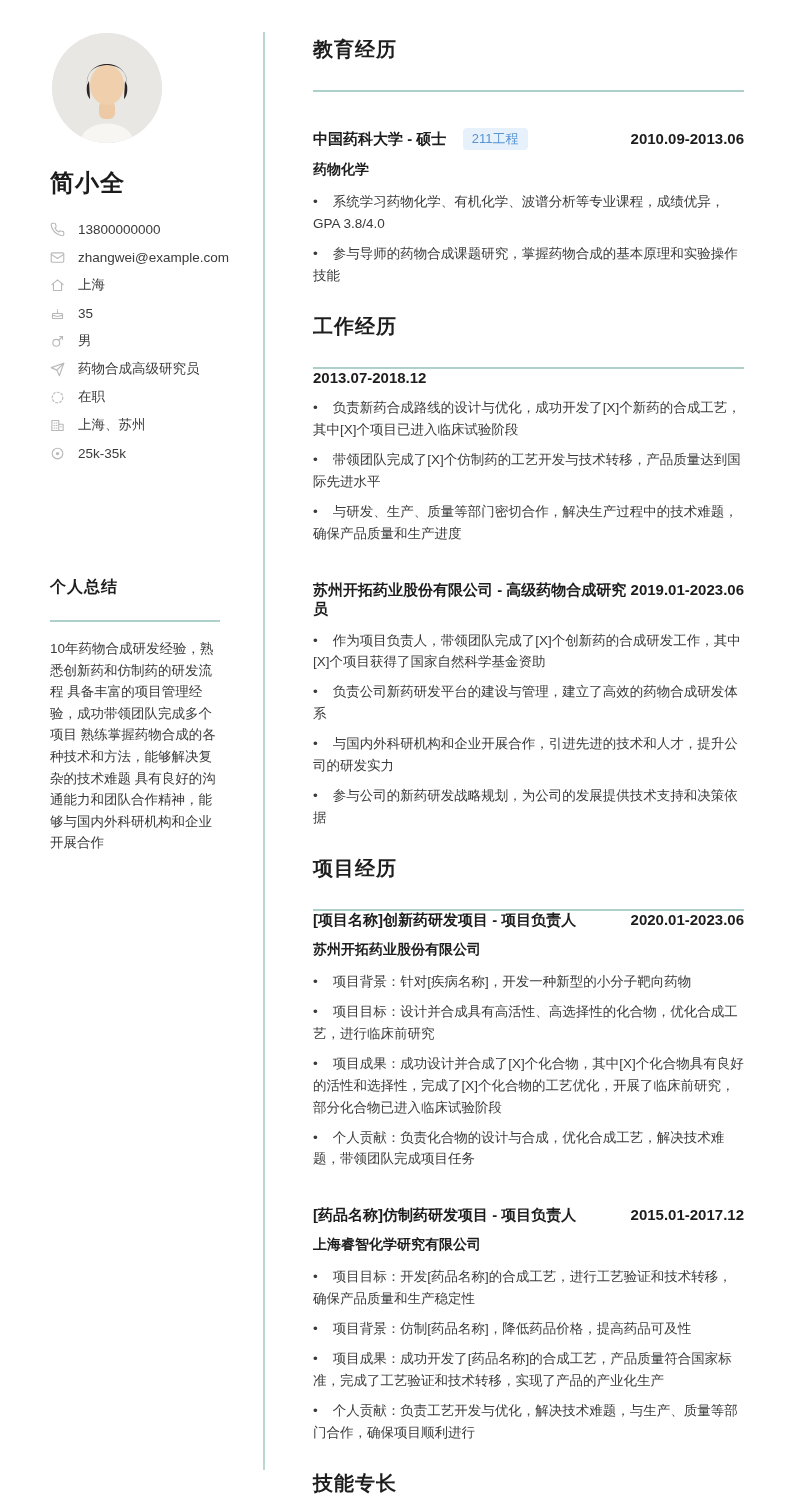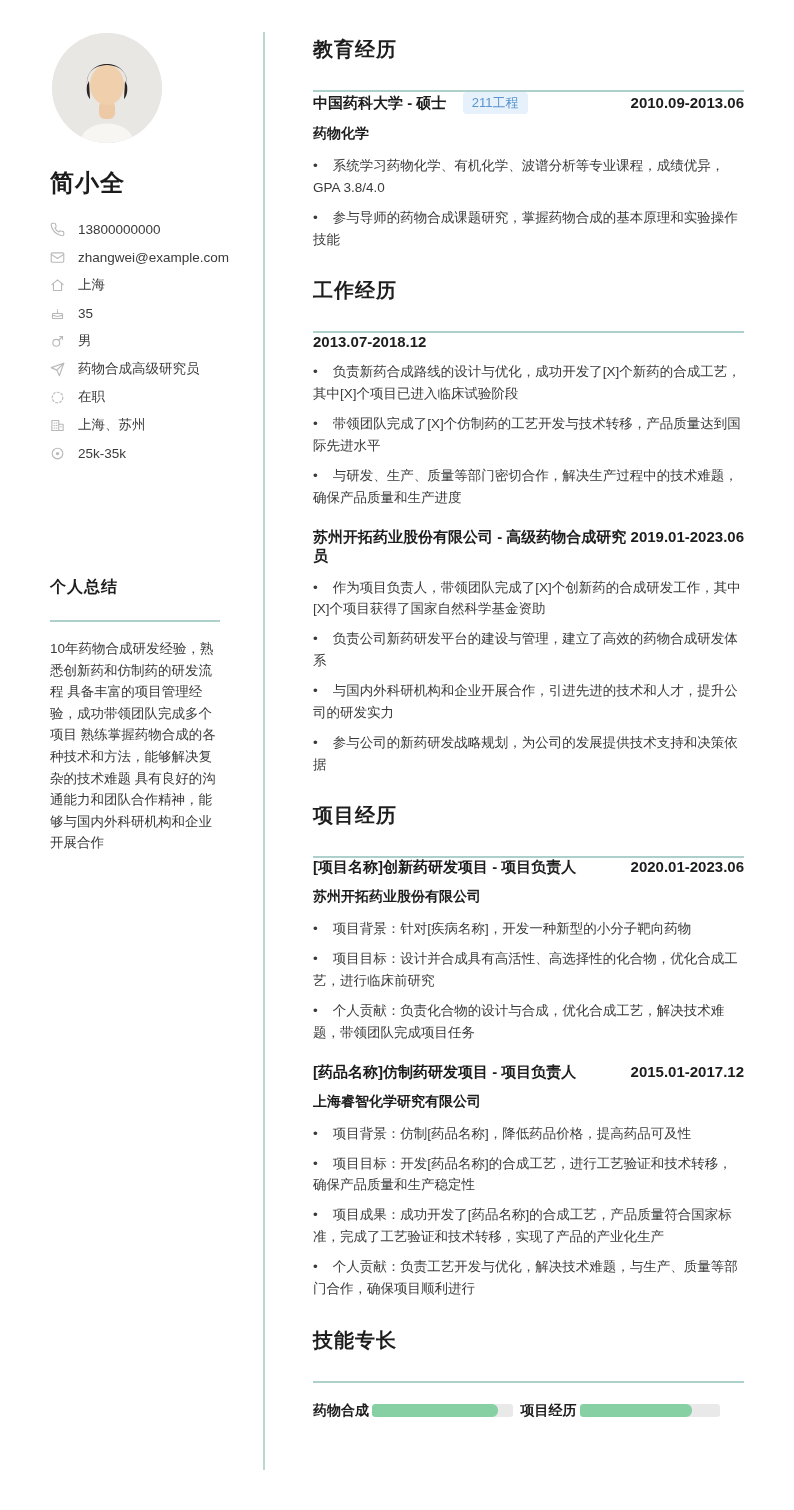--- a/index.html
+++ b/index.html
@@ -26,21 +26,21 @@
   .summary-sec { margin-top:110px; width:170px; }
   .side-title { font-size:16px; font-weight:700; color:#1d1d1d; letter-spacing:1px; padding-bottom:22px; border-bottom:2px solid #aed0ca; }
   .summary-text { margin-top:16px; font-size:13.5px; line-height:1.6; color:#3a3a3a; }
 
   
   .main { width:531px; padding:36px 50px 0 50px; }
   .section { margin-bottom:27px; }
   .sec-title { font-size:20px; font-weight:700; color:#1d1d1d; letter-spacing:1px; padding-bottom:27px; border-bottom:2px solid #aed0ca; }
 
   .entry { margin-bottom:19px; }
-  .entry:last-child { margin-bottom:0; }
+  .entry:last-child { margin-bottom:0;margin-top:36px; }
   .entry-head { display:flex; justify-content:space-between; align-items:baseline; margin-bottom:11px; }
   .entry-title { font-size:15px; font-weight:700; color:#1d1d1d; }
   .entry-date { font-size:15px; font-weight:700; color:#1d1d1d; white-space:nowrap; }
   .badge { display:inline-block; margin-left:12px; padding:2px 9px; border-radius:4px; background:#e7f1fb; color:#5794d0; font-size:13px; font-weight:400; vertical-align:1px; }
   .entry-sub { font-size:14px; font-weight:700; color:#1d1d1d; margin-bottom:12px; }
 
   p.bullet { font-size:13.5px; line-height:1.62; color:#3a3a3a; margin-bottom:8px; }
   p.bullet:last-child { margin-bottom:0; }
   p.bullet .dot::before { content:"•"; }
   p.bullet .dot { margin-right:15px; color:#3a3a3a; }
@@ -219,31 +219,32 @@
       <div class="sec-title">项目经历</div>
 
       <div class="entry">
         <div class="entry-head">
           <span class="entry-title">[项目名称]创新药研发项目 - 项目负责人</span>
           <span class="entry-date">2020.01-2023.06</span>
         </div>
         <div class="entry-sub">苏州开拓药业股份有限公司</div>
         <p class="bullet"><span class="dot"></span><span>项目背景：针对[疾病名称]，开发一种新型的小分子靶向药物</span></p>
         <p class="bullet"><span class="dot"></span><span>项目目标：设计并合成具有高活性、高选择性的化合物，优化合成工艺，进行临床前研究</span></p>
+        <p class="bullet"><span class="dot"></span><span>项目成果：成功设计并合成了[X]个化合物，其中[X]个化合物具有良好的活性和选择性，完成了[X]个化合物的工艺优化，开展了临床前研究，部分化合物已进入临床试验阶段</span></p>
         <p class="bullet"><span class="dot"></span><span>个人贡献：负责化合物的设计与合成，优化合成工艺，解决技术难题，带领团队完成项目任务</span></p>
       </div>
 
       <div class="entry">
         <div class="entry-head">
           <span class="entry-title">[药品名称]仿制药研发项目 - 项目负责人</span>
           <span class="entry-date">2015.01-2017.12</span>
         </div>
         <div class="entry-sub">上海睿智化学研究有限公司</div>
+        <p class="bullet"><span class="dot"></span><span>项目目标：开发[药品名称]的合成工艺，进行工艺验证和技术转移，确保产品质量和生产稳定性</span></p>
         <p class="bullet"><span class="dot"></span><span>项目背景：仿制[药品名称]，降低药品价格，提高药品可及性</span></p>
-        <p class="bullet"><span class="dot"></span><span>项目目标：开发[药品名称]的合成工艺，进行工艺验证和技术转移，确保产品质量和生产稳定性</span></p>
         <p class="bullet"><span class="dot"></span><span>项目成果：成功开发了[药品名称]的合成工艺，产品质量符合国家标准，完成了工艺验证和技术转移，实现了产品的产业化生产</span></p>
         <p class="bullet"><span class="dot"></span><span>个人贡献：负责工艺开发与优化，解决技术难题，与生产、质量等部门合作，确保项目顺利进行</span></p>
       </div>
     </div>
 
     <div class="section">
       <div class="sec-title">技能专长</div>
       <div class="skills-grid">
         <div class="skill-item">
           <span class="skill-name">药物合成</span>

